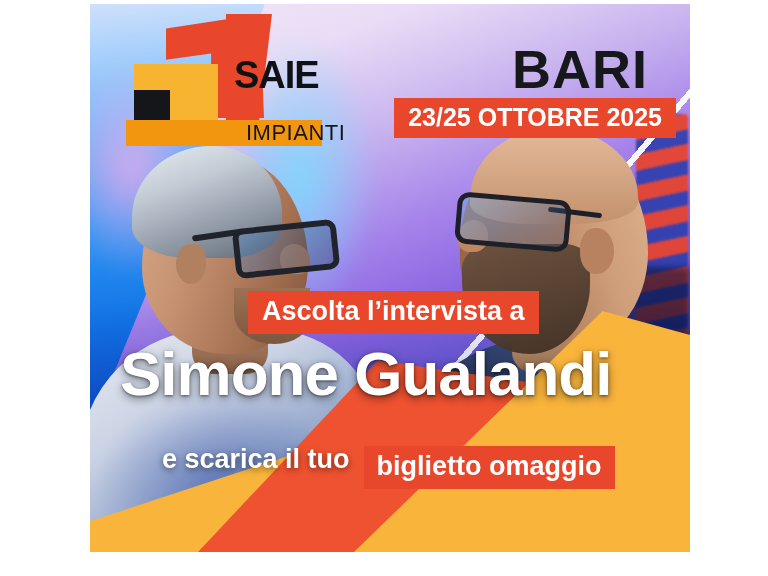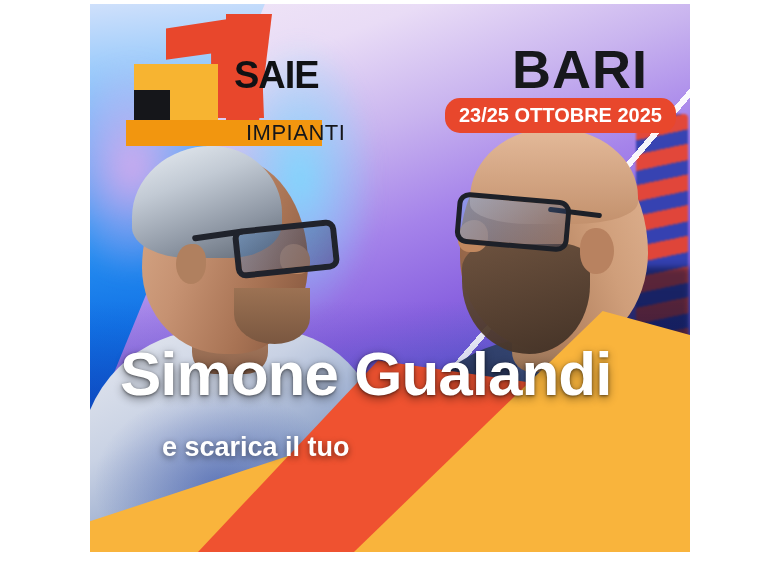--- a/index.html
+++ b/index.html
@@ -130,32 +130,32 @@
   .lg-bar{position:absolute;left:4px;top:112px;width:196px;height:26px;background:#f2960f;}
   .lg-saie{position:absolute;left:112px;top:48px;font-size:38px;font-weight:900;
     letter-spacing:-1px;color:#101114;line-height:1;}
   .lg-imp{position:absolute;left:124px;top:114px;font-size:22px;font-weight:400;
     letter-spacing:.5px;color:#15161a;line-height:1;text-align:right;}
 
   
   #bari{position:absolute;right:42px;top:38px;font-size:54px;font-weight:900;
     letter-spacing:1px;color:#17181c;line-height:1;}
   #date-badge{position:absolute;right:14px;top:94px;background:#e8472c;color:#fff;
-    padding:7px 14px 8px;font-size:20px;line-height:1;white-space:nowrap;border-radius:15px;}
+    padding:7px 14px 8px;font-size:25px;line-height:1;white-space:nowrap;}
   #date-badge .b{font-weight:900;}
   #date-badge .l{font-weight:700;}
 
   #ascolta{position:absolute;left:158px;top:287px;background:#e8472c;color:#fff;
     padding:7px 14px 9px;font-size:27px;font-weight:700;line-height:1;white-space:nowrap;}
 
   #name{position:absolute;left:30px;top:339px;font-size:62px;font-weight:900;
     letter-spacing:-1px;color:#fff;line-height:1;white-space:nowrap;
     text-shadow:0 3px 10px rgba(0,0,0,.45),0 1px 3px rgba(0,0,0,.5);}
 
-  #line3{position:absolute;left:72px;top:430px;display:flex;align-items:flex-start;gap:14px;
+  #line3{position:absolute;left:72px;top:442px;display:flex;align-items:flex-start;gap:14px;
     white-space:nowrap;}
   #line3 .plain{font-size:27px;font-weight:700;color:#fff;line-height:1;
     text-shadow:0 2px 6px rgba(0,0,0,.5);}
   #line3 .badge{background:#e8472c;color:#fff;padding:7px 13px 9px;font-size:27px;
     font-weight:700;line-height:1;}
 </style>
 </head>
 <body>
 
 <div id="poster">
@@ -214,20 +214,22 @@
     <div class="lg-saie">SAIE</div>
     <div class="lg-imp">IMPIANTI</div>
   </div>
 
   <div id="bari">BARI</div>
 
   <div id="date-badge">
     <span class="l">23/25 </span><span class="b">OTTOBRE</span><span class="l"> 2025</span>
   </div>
 
+  <div id="ascolta">Ascolta l’intervista a</div>
 
   <div id="name">Simone Gualandi</div>
 
   <div id="line3">
     <span class="plain">e scarica il tuo</span>
+    <span class="badge">biglietto omaggio</span>
   </div>
 
 </div>
 
 </body></html>

